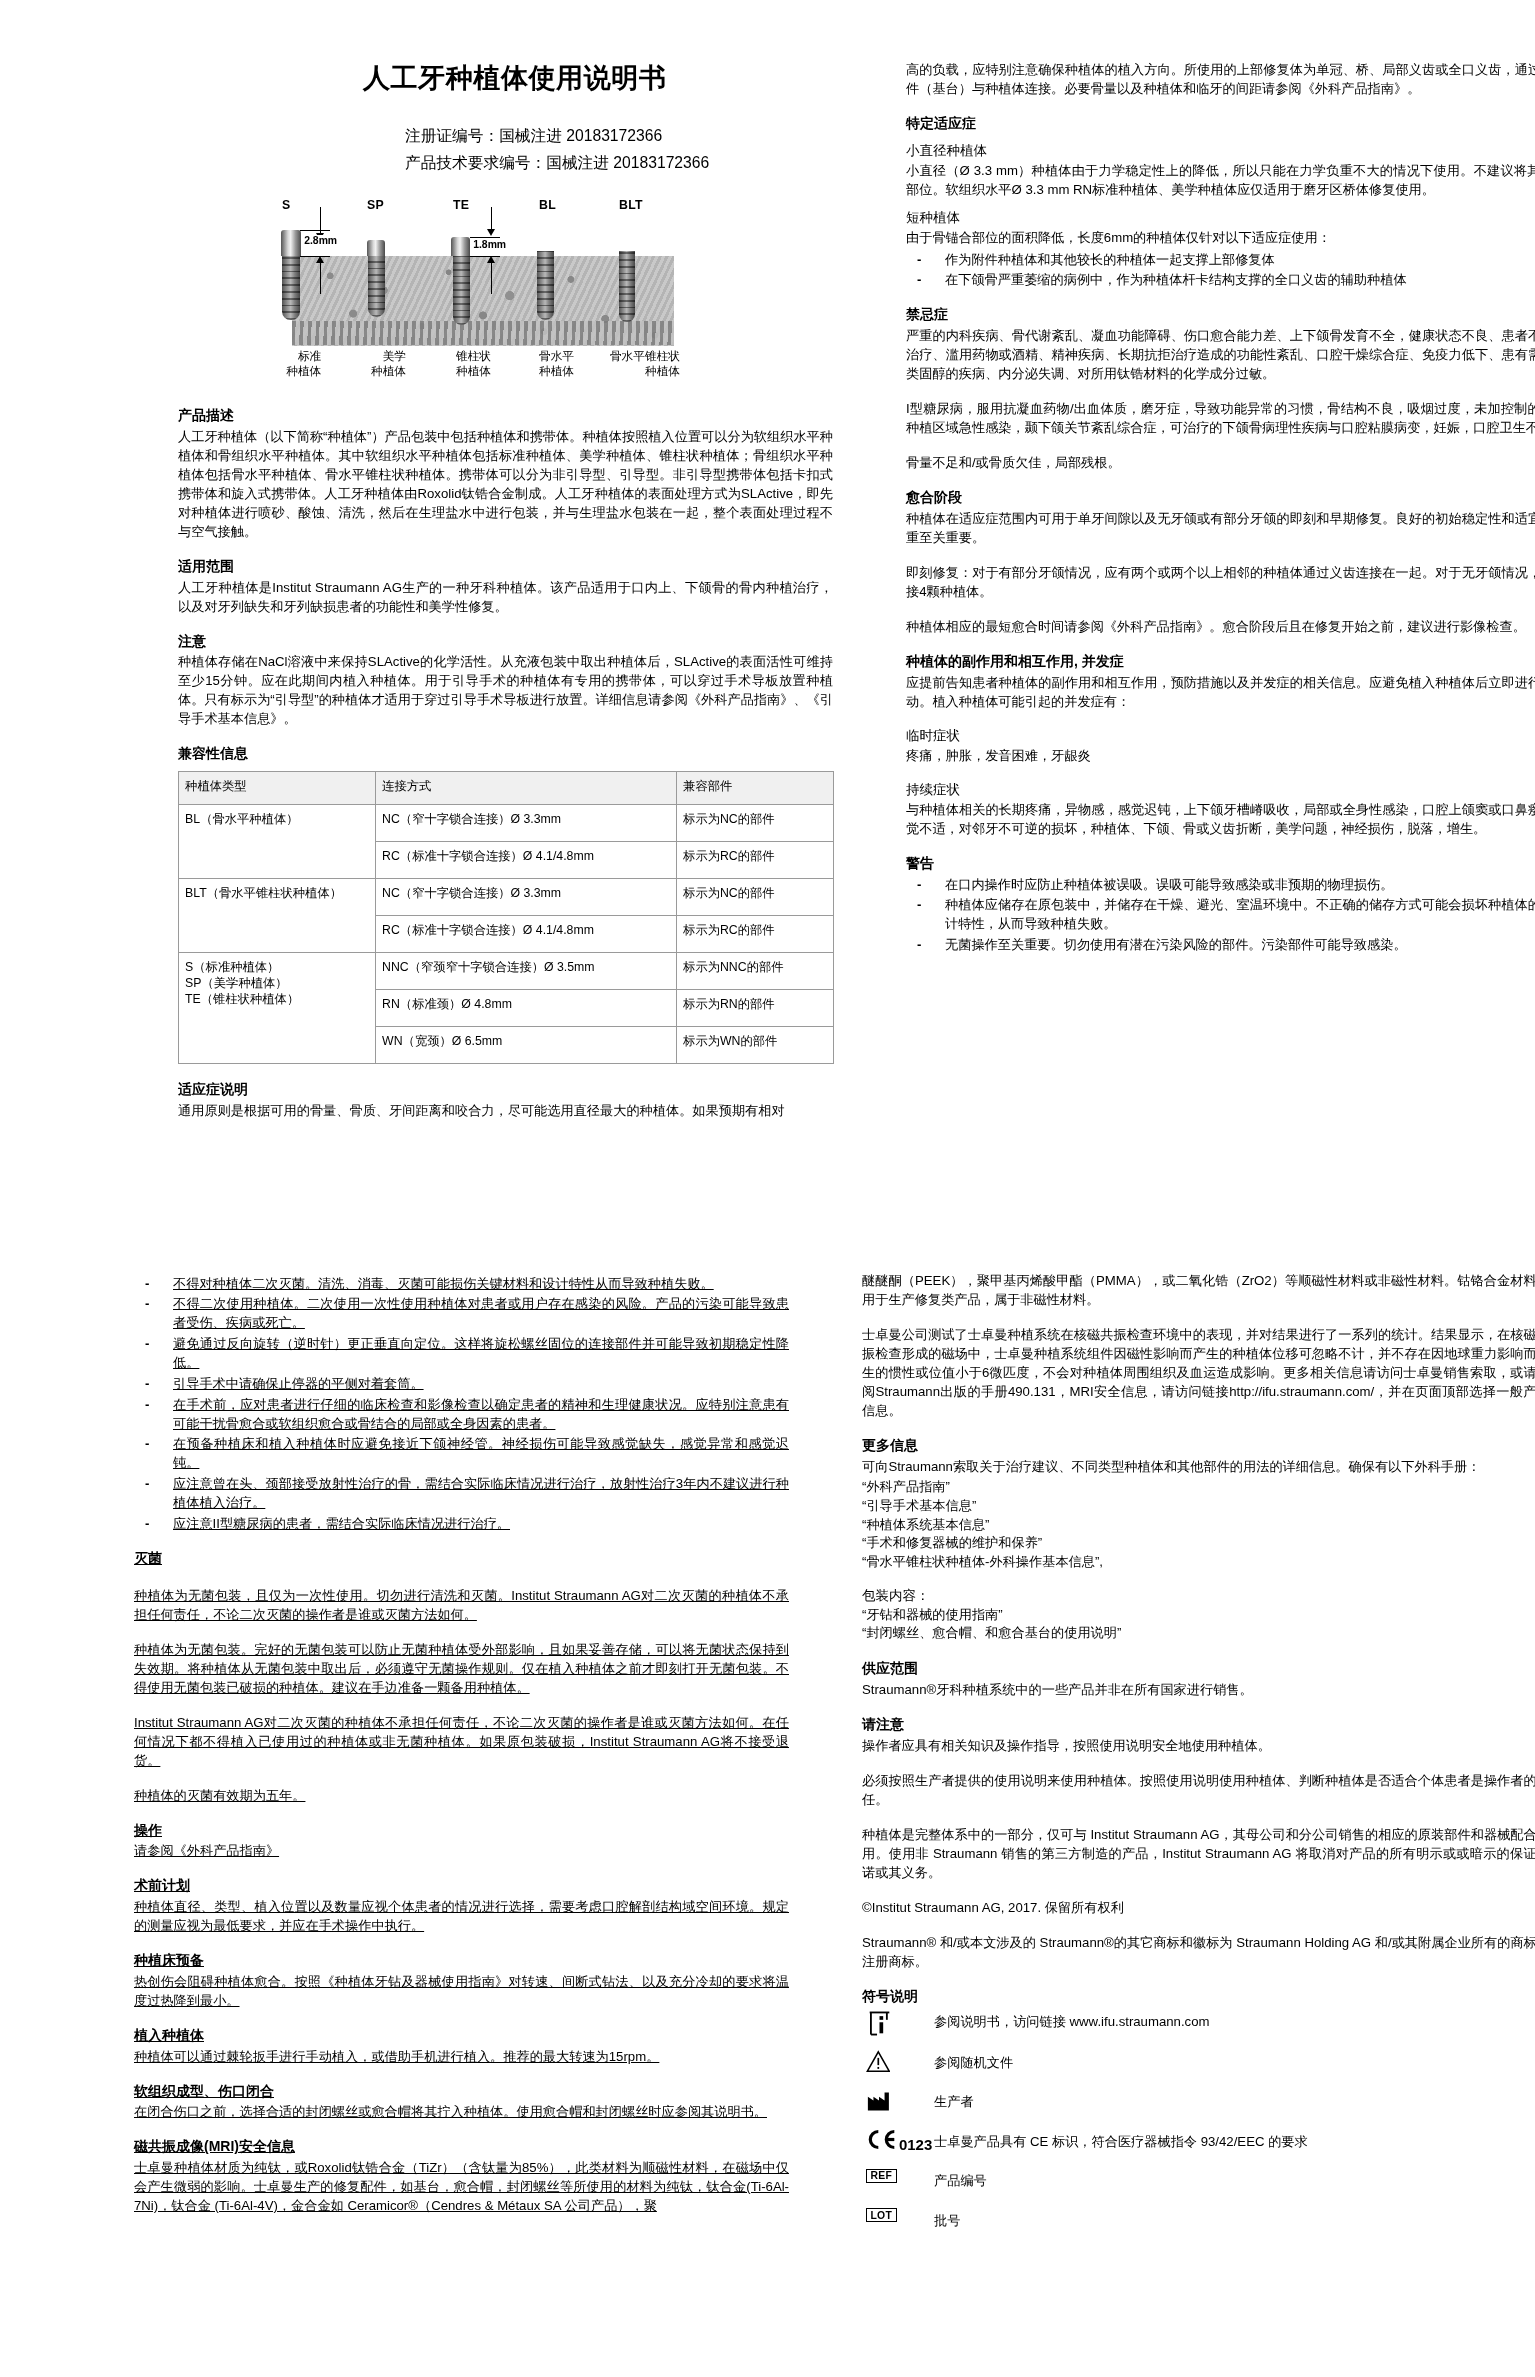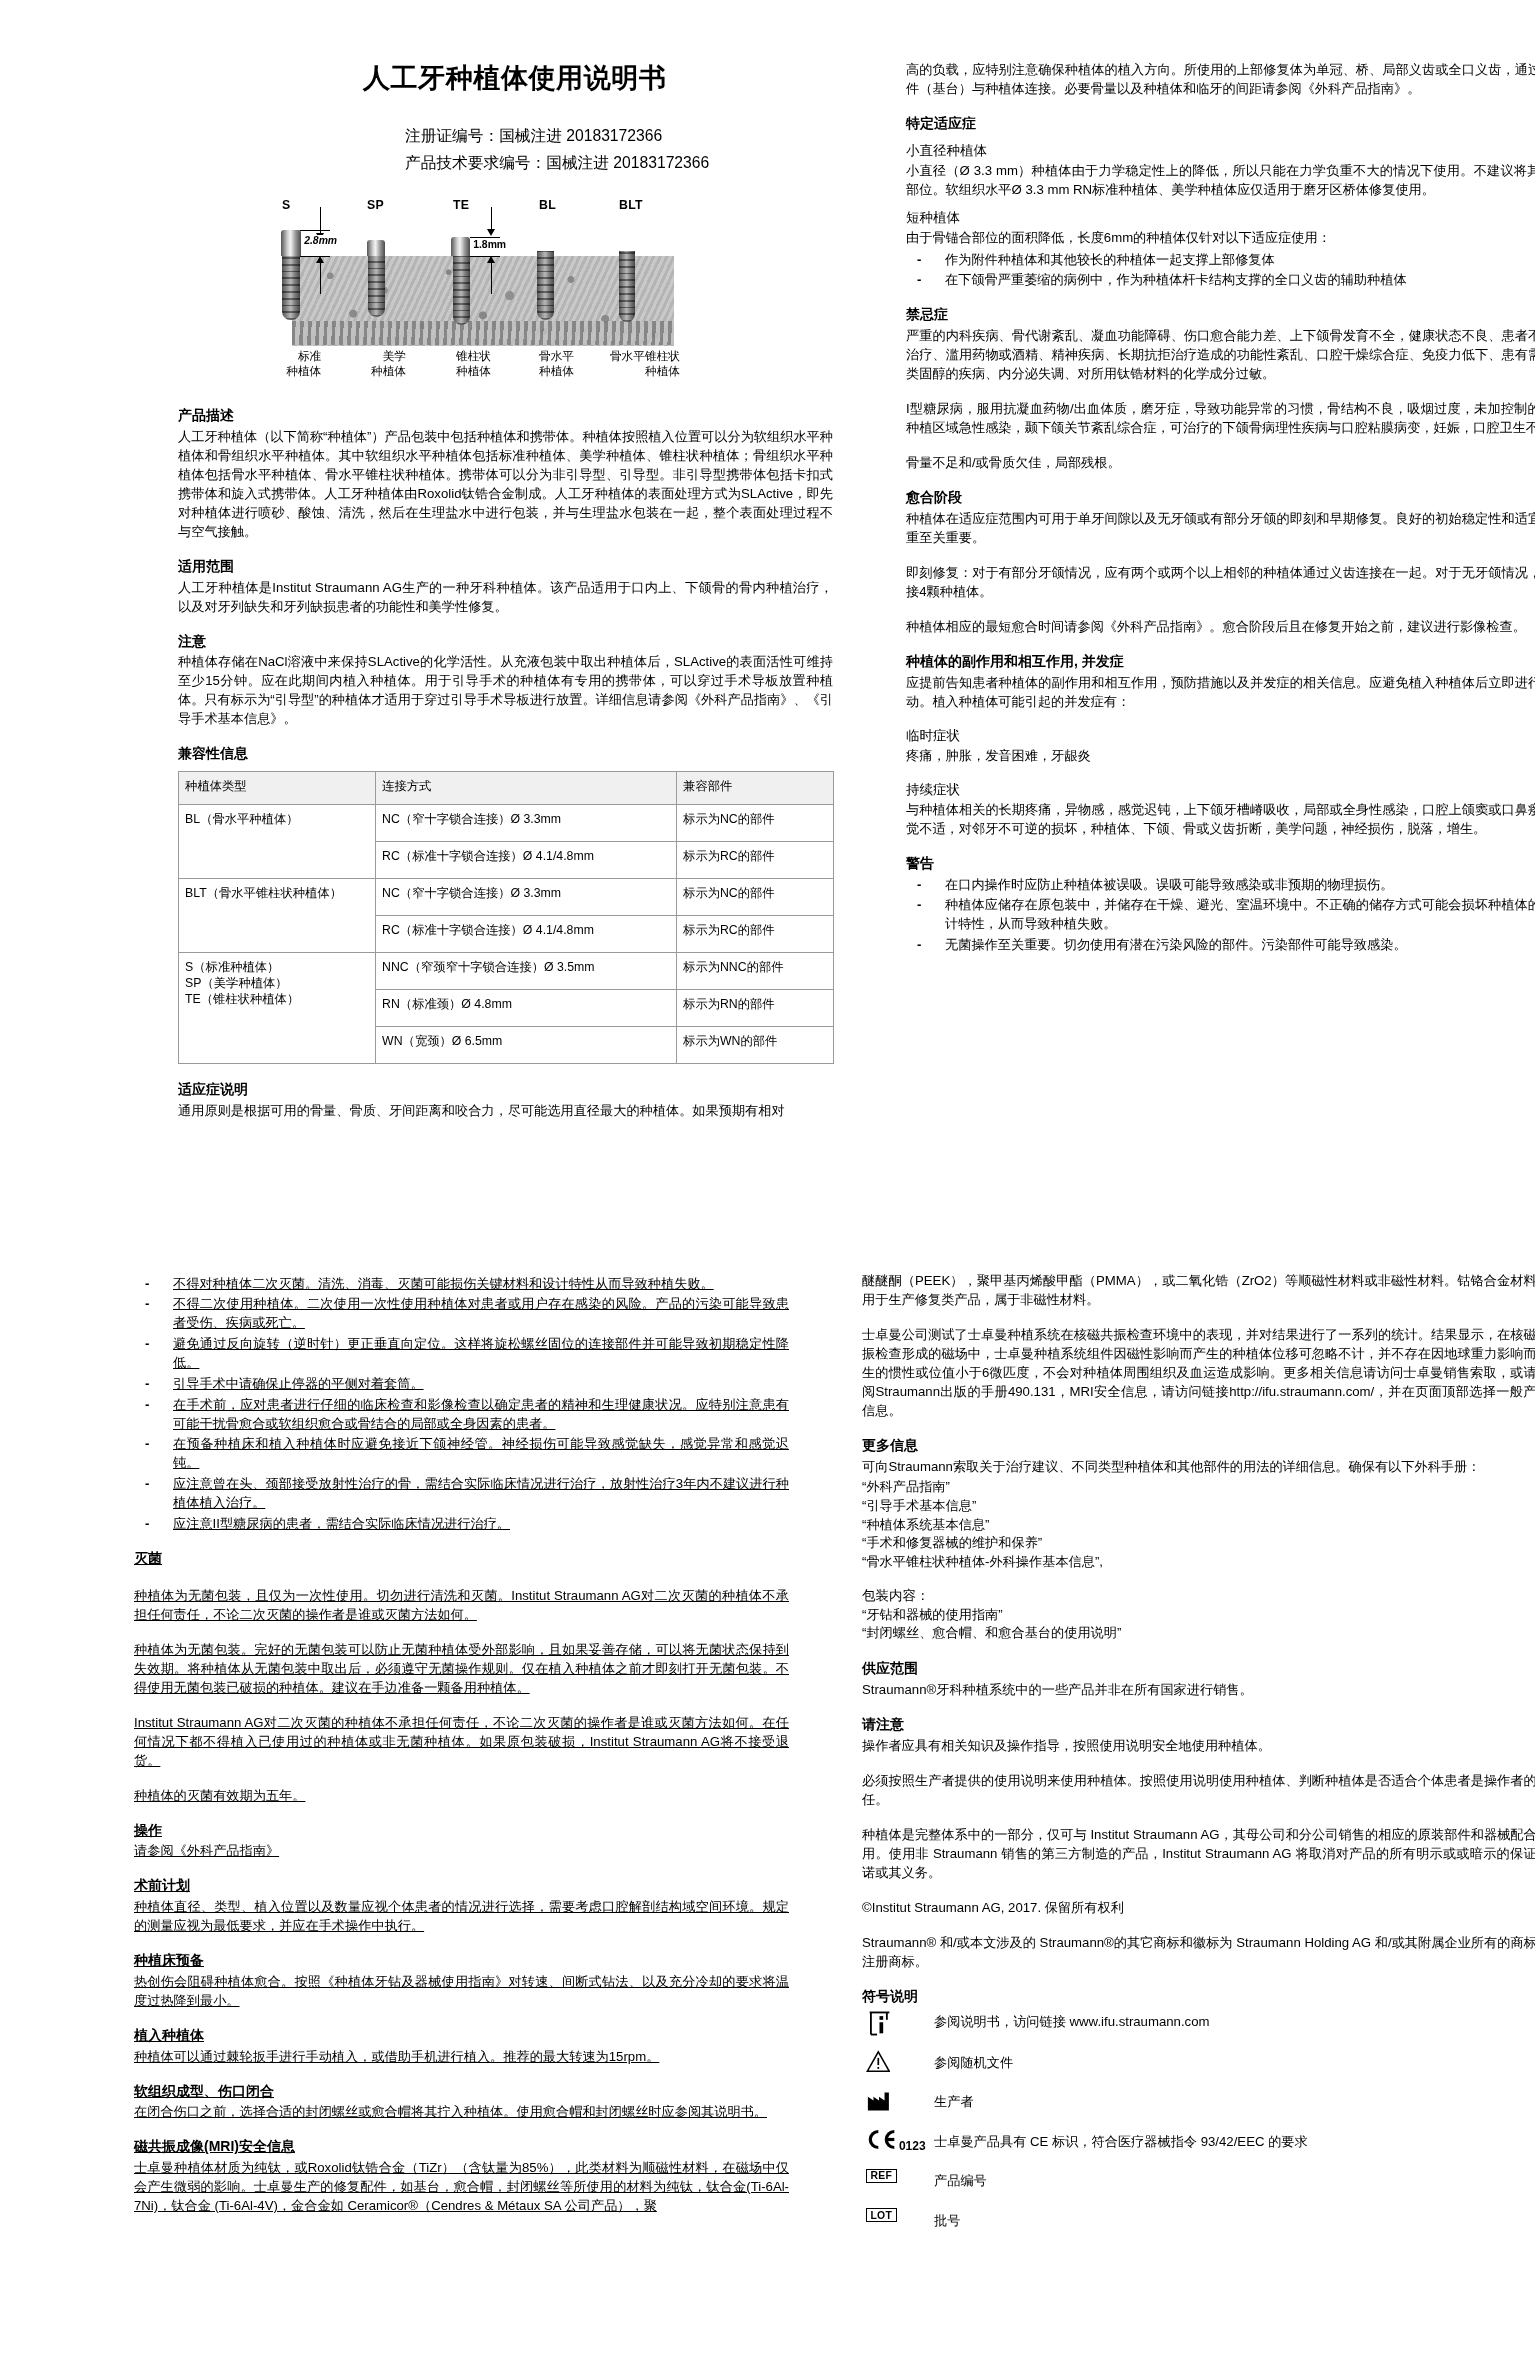--- a/index.html
+++ b/index.html
@@ -221,21 +221,21 @@
   .sym-txt { font-size: 13.2px; line-height: 1.4; padding-top: 3.7px; }
   .box-label {
     border: 1.2px solid #000;
     font-size: 10.4px;
     font-weight: bold;
     letter-spacing: 0.3px;
     padding: 0.6px 3.7px;
     font-family: "Liberation Sans", sans-serif;
   }
   .ce-mark { display: flex; align-items: baseline; }
-  .ce-num { font-size: 12px; font-weight: bold; margin-left: 1.2px; }
+  .ce-num { font-size: 15px; font-weight: bold; margin-left: 1.2px; }
 
   
   .lower-left { position: absolute; left: 134px; top: 1271px; width: 655px; text-decoration: underline; }
   .lower-right { position: absolute; left: 862px; top: 1271px; width: 688px; }
 </style>
 </head>
 <body>
 
 <div class="page">
 
@@ -271,21 +271,21 @@
         <div class="implant imp-body" style="left:203px; top:39px; width:17px; height:69px;"></div>
 
         <div class="implant imp-body" style="left:287px; top:34px; width:17px; height:69px;"></div>
 
         <div class="implant imp-body" style="left:369px; top:34px; width:16px; height:71px; border-radius:0 0 14.7px 14.7px;"></div>
 
         <div class="arrow-line" style="left:70px; top:-9.8px; width:1.2px; height:28px;"></div>
         <div class="arrow-line" style="left:66px; top:16px; width:0; height:0; background:transparent; border-left:4.3px solid transparent; border-right:4.3px solid transparent; border-top:7.4px solid #000;"></div>
         <div class="arrow-line" style="left:50px; top:13.5px; width:29.5px; height:1.2px;"></div>
         <div class="arrow-line" style="left:50px; top:39px; width:29.5px; height:1.2px;"></div>
-        <div class="dim-label" style="left:53px; top:18.4px;font-style:italic;">2.8mm</div>
+        <div class="dim-label" style="left:53px; top:18.4px;">2.8mm</div>
         <div class="arrow-line" style="left:70px; top:41px; width:1.2px; height:36px;"></div>
         <div class="arrow-line" style="left:66px; top:39px; width:0; height:0; background:transparent; border-left:4.3px solid transparent; border-right:4.3px solid transparent; border-bottom:7.4px solid #000;"></div>
 
         <div class="arrow-line" style="left:241px; top:-9.8px; width:1.2px; height:24.6px;"></div>
         <div class="arrow-line" style="left:237px; top:12.3px; width:0; height:0; background:transparent; border-left:4.3px solid transparent; border-right:4.3px solid transparent; border-top:7.4px solid #000;"></div>
         <div class="arrow-line" style="left:220px; top:20px; width:29.5px; height:1.2px;"></div>
         <div class="arrow-line" style="left:220px; top:39px; width:29.5px; height:1.2px;"></div>
         <div class="dim-label" style="left:222px; top:22px;">1.8mm</div>
         <div class="arrow-line" style="left:241px; top:41px; width:1.2px; height:36px;"></div>
         <div class="arrow-line" style="left:237px; top:39px; width:0; height:0; background:transparent; border-left:4.3px solid transparent; border-right:4.3px solid transparent; border-bottom:7.4px solid #000;"></div>

